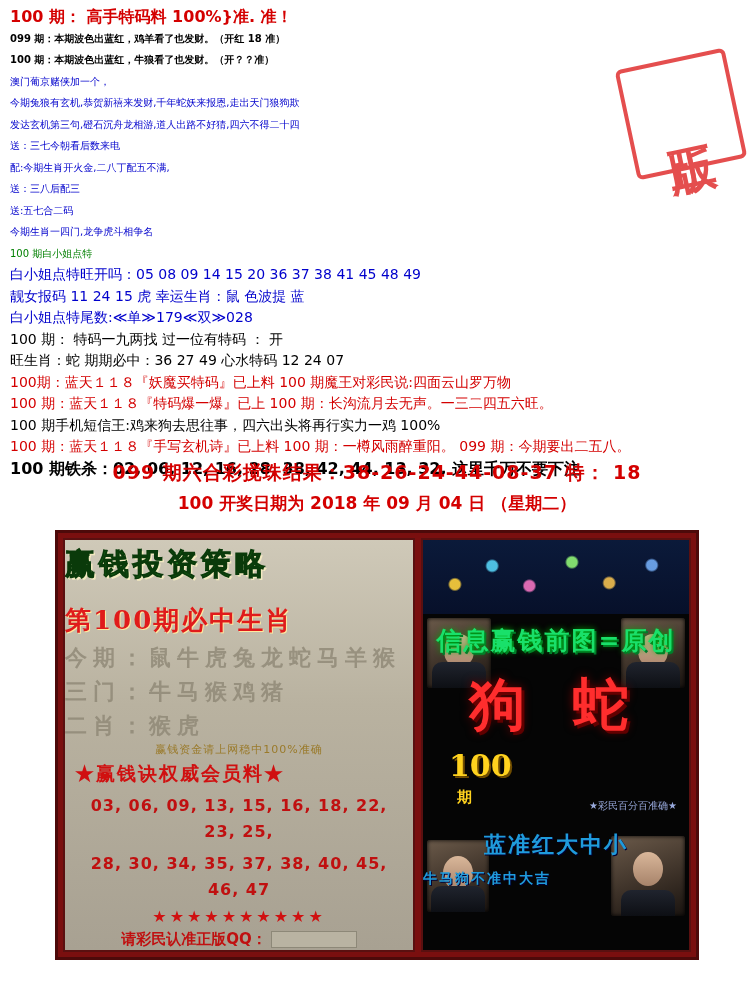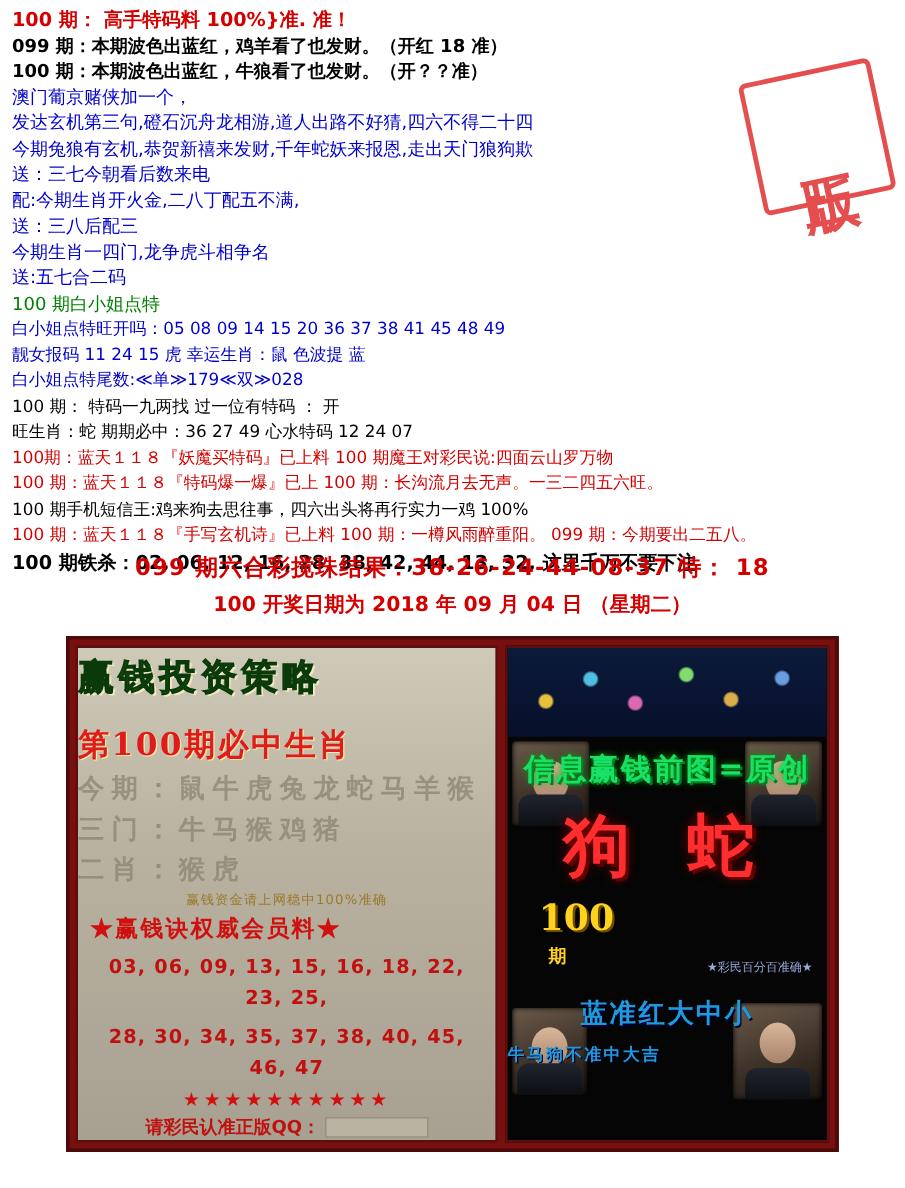--- a/index.html
+++ b/index.html
@@ -4,21 +4,21 @@
 <style>
   html,body{margin:0;padding:0;}
   body{
     width:754px;height:990px;background:#ffffff;
     font-family:"DejaVu Sans","Liberation Sans",sans-serif;
     font-size:14px;color:#000;overflow:hidden;position:relative;
   }
   .page{position:relative;width:754px;height:990px;padding-left:27px;}
 
   .lines{position:absolute;left:10px;top:6px;width:735px;}
-  .line{line-height:21.5px;white-space:nowrap;font-size:15px;}
+  .line{line-height:21.5px;white-space:nowrap;font-size:10px;}
   .ln-bold{font-weight:bold;}
   .red{color:#d40000;}
   .blue{color:#0000cc;}
   .green{color:#008000;}
   .black{color:#000000;}
   .sm{font-size:14px;}
   .big{font-size:16px;}
 
   .stamp{
     position:absolute;right:44px;top:58px;width:104px;height:104px;
@@ -157,27 +157,27 @@
 <body>
 
 <div class="page">
 
   <div class="lines">
     <div class="line ln-bold red big">100 期： 高手特码料 100%}准. 准！</div>
 
     <div class="line black ln-bold">099 期：本期波色出蓝红，鸡羊看了也发财。（开红 18 准）</div>
     <div class="line black ln-bold">100 期：本期波色出蓝红，牛狼看了也发财。（开？？准）</div>
     <div class="line blue">澳门葡京赌侠加一个，</div>
+    <div class="line blue">今期兔狼有玄机,恭贺新禧来发财,千年蛇妖来报恩,走出天门狼狗欺</div>
     <div class="line blue">发达玄机第三句,磴石沉舟龙相游,道人出路不好猜,四六不得二十四</div>
-    <div class="line blue">今期兔狼有玄机,恭贺新禧来发财,千年蛇妖来报恩,走出天门狼狗欺</div>
     <div class="line blue">送：三七今朝看后数来电</div>
     <div class="line blue">配:今期生肖开火金,二八丁配五不满,</div>
     <div class="line blue">送：三八后配三</div>
+    <div class="line blue">送:五七合二码</div>
     <div class="line blue">今期生肖一四门,龙争虎斗相争名</div>
-    <div class="line blue">送:五七合二码</div>
     <div class="line green">100 期白小姐点特</div>
     <div class="line blue sm">白小姐点特旺开吗：05 08 09 14 15 20 36 37 38 41 45 48 49</div>
     <div class="line blue sm">靓女报码 11 24 15  虎   幸运生肖：鼠  色波提   蓝</div>
     <div class="line blue sm">白小姐点特尾数:≪单≫179≪双≫028</div>
     <div class="line black sm"> 100 期： 特码一九两找   过一位有特码 ：  开</div>
     <div class="line black sm">旺生肖：蛇  期期必中：36 27 49 心水特码 12 24 07</div>
     <div class="line red sm">100期：蓝天１１８『妖魔买特码』已上料 100 期魔王对彩民说:四面云山罗万物</div>
     <div class="line red sm">100 期：蓝天１１８『特码爆一爆』已上 100 期：长沟流月去无声。一三二四五六旺。</div>
     <div class="line black sm">100 期手机短信王:鸡来狗去思往事，四六出头将再行实力一鸡 100%</div>
     <div class="line red sm">100 期：蓝天１１８『手写玄机诗』已上料 100 期：一樽风雨醉重阳。 099 期：今期要出二五八。</div>

